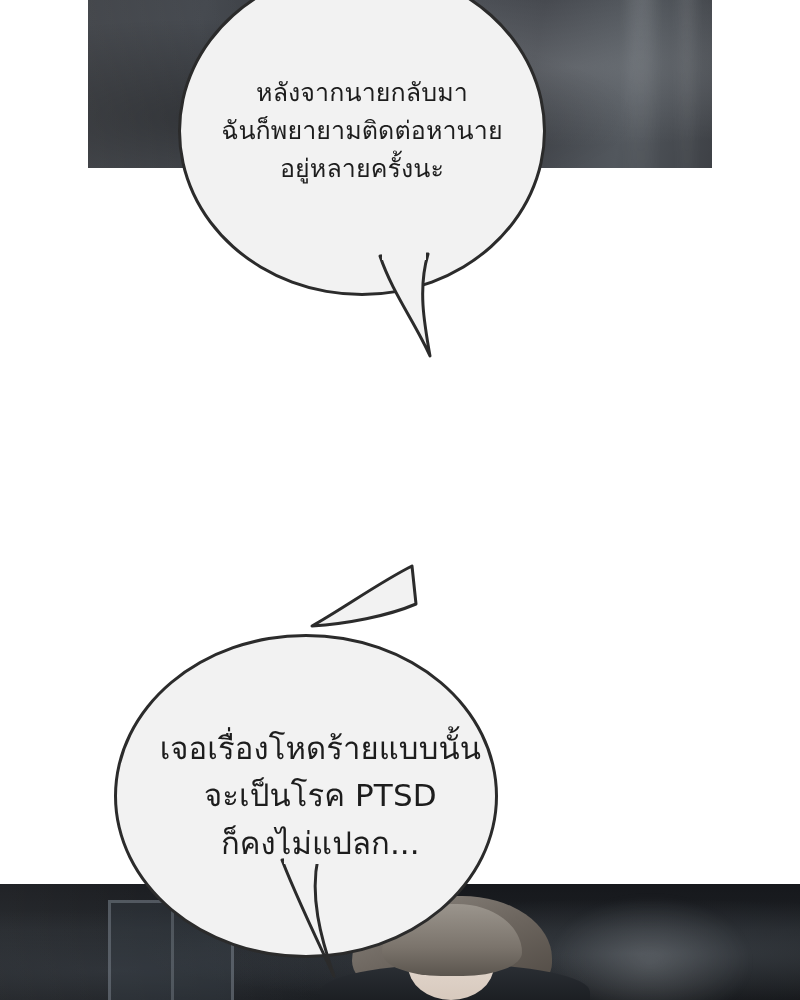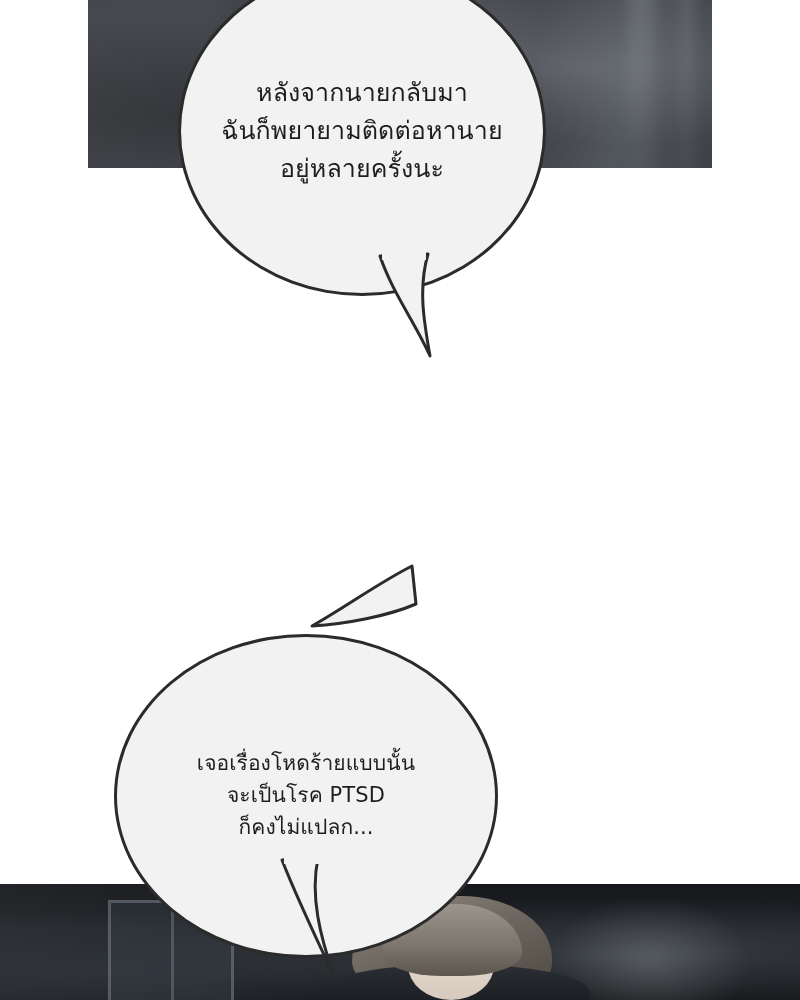--- a/index.html
+++ b/index.html
@@ -186,22 +186,23 @@
     border-radius: 50% / 50%;
     font-size: 25px;
     z-index: 4;
   }
   #bubble-3 {
     left: 114px;
     top: 634px;
     width: 384px;
     height: 324px;
     border-radius: 50% / 50%;
-    font-size: 21px;
+    font-size: 31px;
     z-index: 3;
+    justify-content: flex-end;
   }
 
   
   .tail {
     position: absolute;
     z-index: 6;
     pointer-events: none;
   }
   #tail-1 { left: 372px; top: 252px; }
   #tail-2 { left: 300px; top: 560px; }

